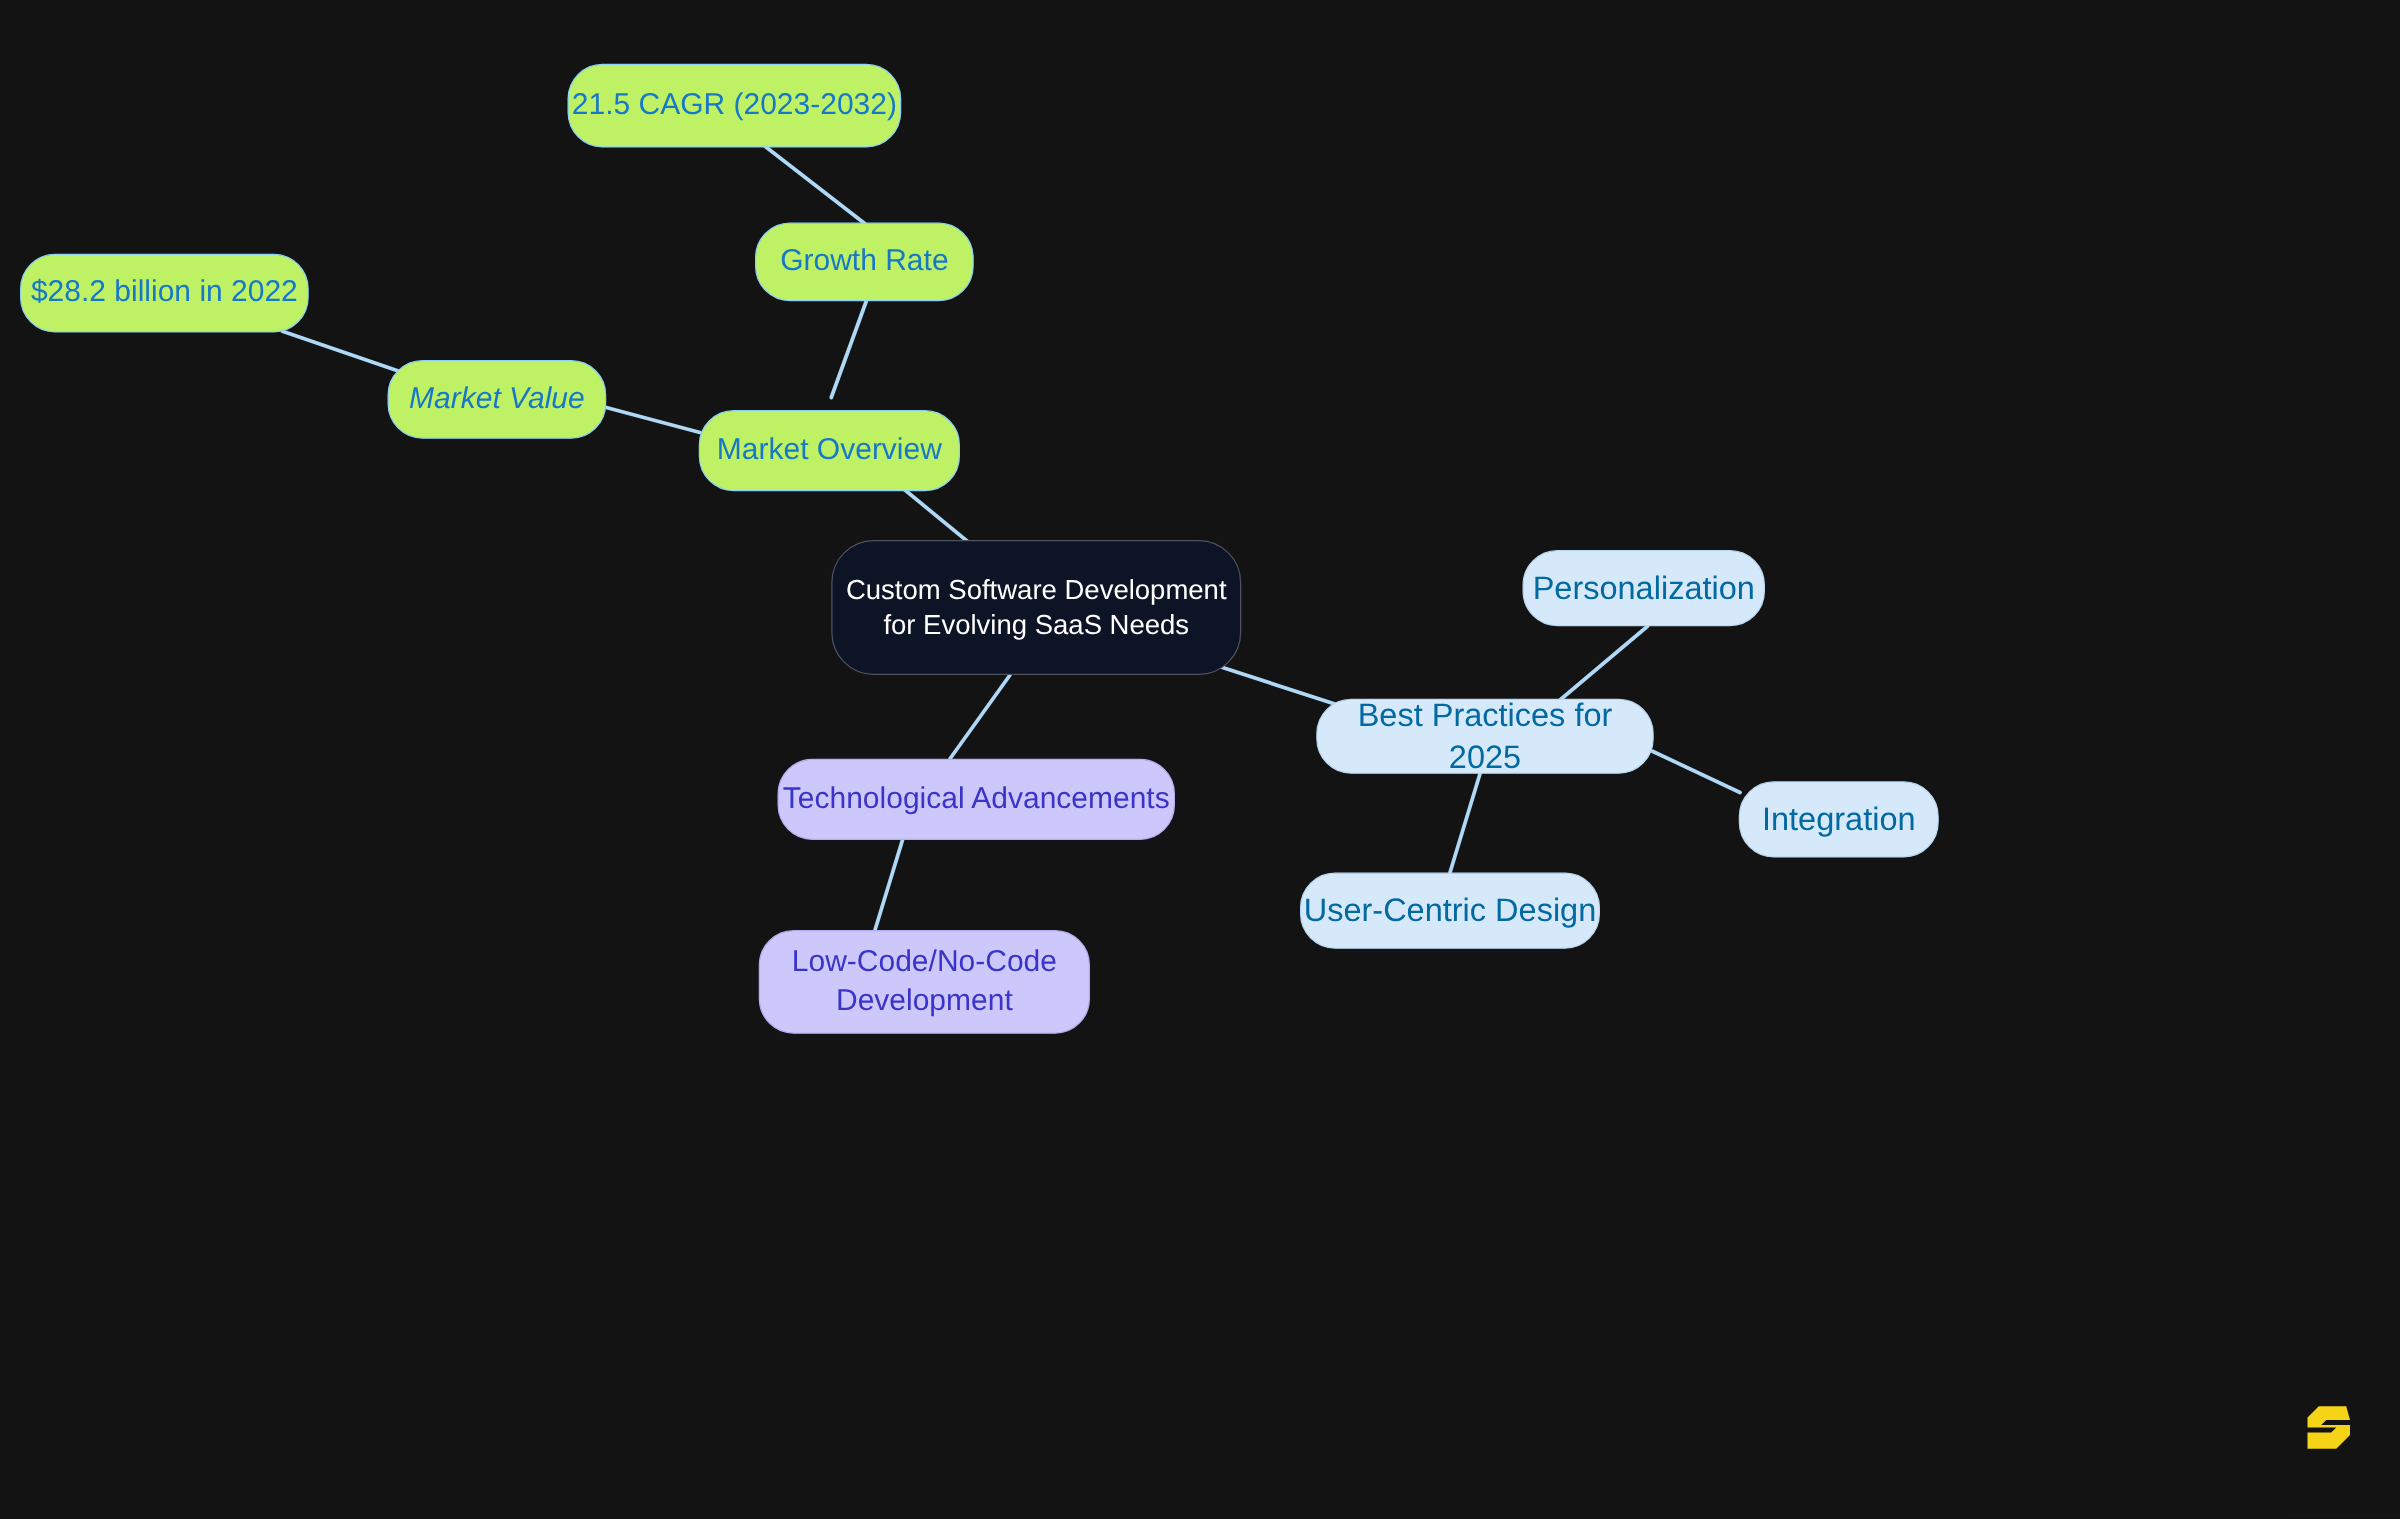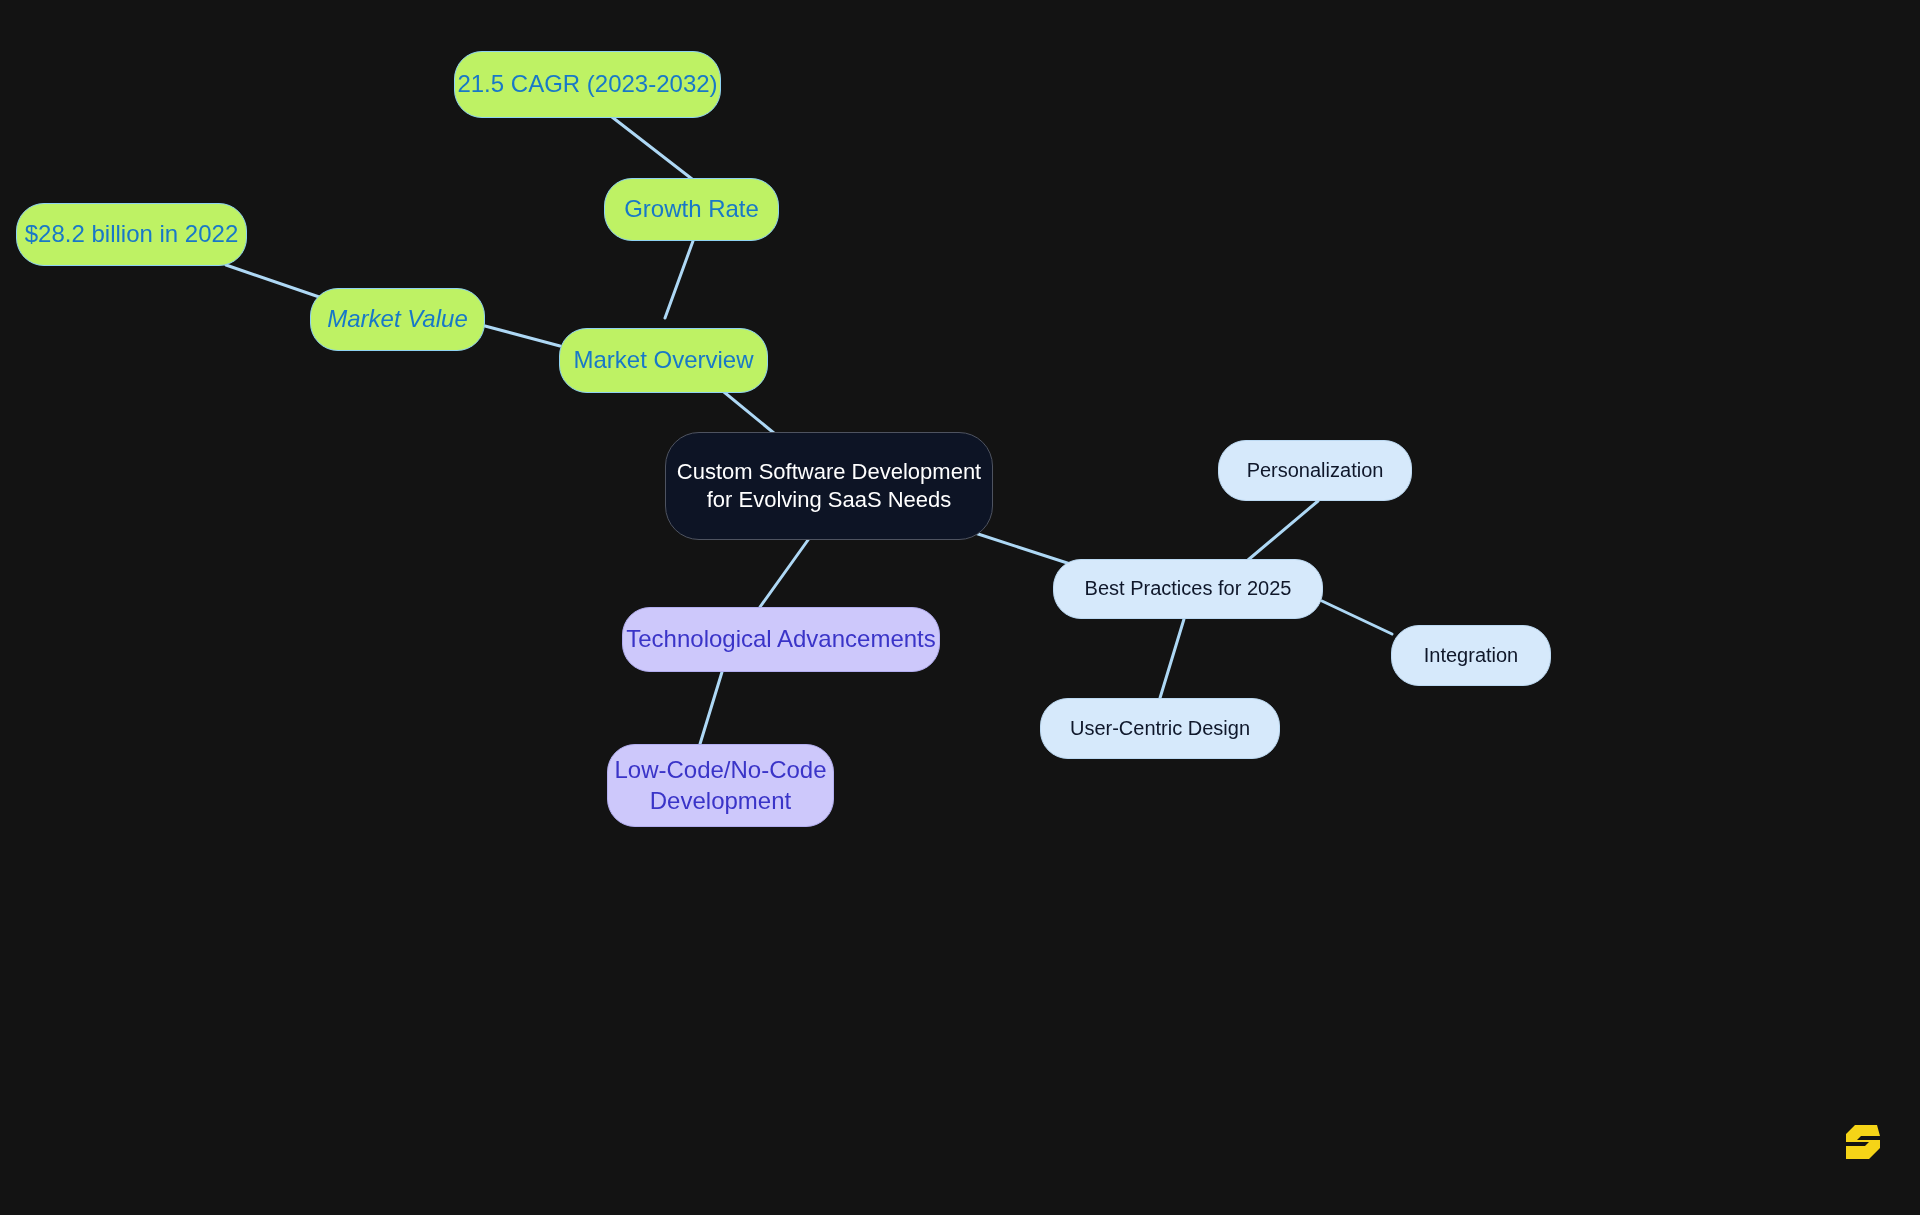--- a/index.html
+++ b/index.html
@@ -36,22 +36,22 @@
   }
   .node.blue {
     background: #bef264;
     border: 1px solid #8ed2f2;
     color: #1878c8;
     font-size: 24px;
   }
   .node.bluepale {
     background: #d6e9fb;
     border: 1px solid #bcd9f2;
-    color: #0f172a;
-    font-size: 20px;
+    color: #0369a1;
+    font-size: 26px;
   }
   .node.purple {
     background: #cdc8fb;
     border: 1px solid #b3aef0;
     color: #3a34c8;
     font-size: 24px;
     margin-left: 37px;
   }
   .node.root {
     background: #0d1425;
@@ -85,21 +85,21 @@
     </svg>
 
   <div id="node-layer">
       <div class="node root" style="left: 665px; top: 432px; width: 328px; height: 108px;"><span>Custom Software Development for Evolving SaaS Needs</span></div>
       <div class="node blue" style="left: 559px; top: 318px; width: 209px; height: 65px; margin-top: 10px;"><span>Market Overview</span></div>
       <div class="node blue" style="left: 604px; top: 178px; width: 175px; height: 63px;"><span>Growth Rate</span></div>
       <div class="node blue" style="left: 454px; top: 51px; width: 267px; height: 67px;"><span>21.5 CAGR (2023-2032)</span></div>
       <div class="node blue" style="left: 310px; top: 288px; width: 175px; height: 63px; font-style: italic;"><span>Market Value</span></div>
       <div class="node blue" style="left: 16px; top: 203px; width: 231px; height: 63px;"><span>$28.2 billion in 2022</span></div>
       <div class="node purple" style="left: 585px; top: 607px; width: 318px; height: 65px;"><span>Technological Advancements</span></div>
-      <div class="node purple" style="left: 570px; top: 744px; width: 227px; height: 83px;"><span>Low-Code/No-Code
+      <div class="node purple" style="left: 570px; top: 744px; width: 265px; height: 83px;"><span>Low-Code/No-Code
 Development</span></div>
       <div class="node bluepale" style="left: 1053px; top: 559px; width: 270px; height: 60px;"><span>Best Practices for 2025</span></div>
       <div class="node bluepale" style="left: 1218px; top: 440px; width: 194px; height: 61px;"><span>Personalization</span></div>
       <div class="node bluepale" style="left: 1391px; top: 625px; width: 160px; height: 61px;"><span>Integration</span></div>
       <div class="node bluepale" style="left: 1040px; top: 698px; width: 240px; height: 61px;"><span>User-Centric Design</span></div>
     </div>
 
   <svg id="logo" viewBox="0 0 40 40" xmlns="http://www.w3.org/2000/svg" style="left: 1843px; top: 1122px; width: 40px; height: 40px;">
     <path d="M34 3 L12 3 L3 12 L3 20 L26 20 L22 24 L3 24 L3 37 L26 37 L37 26 L37 18 L14 18 L18 14 L37 14 Z" fill="#f5d417"></path>
   </svg>

